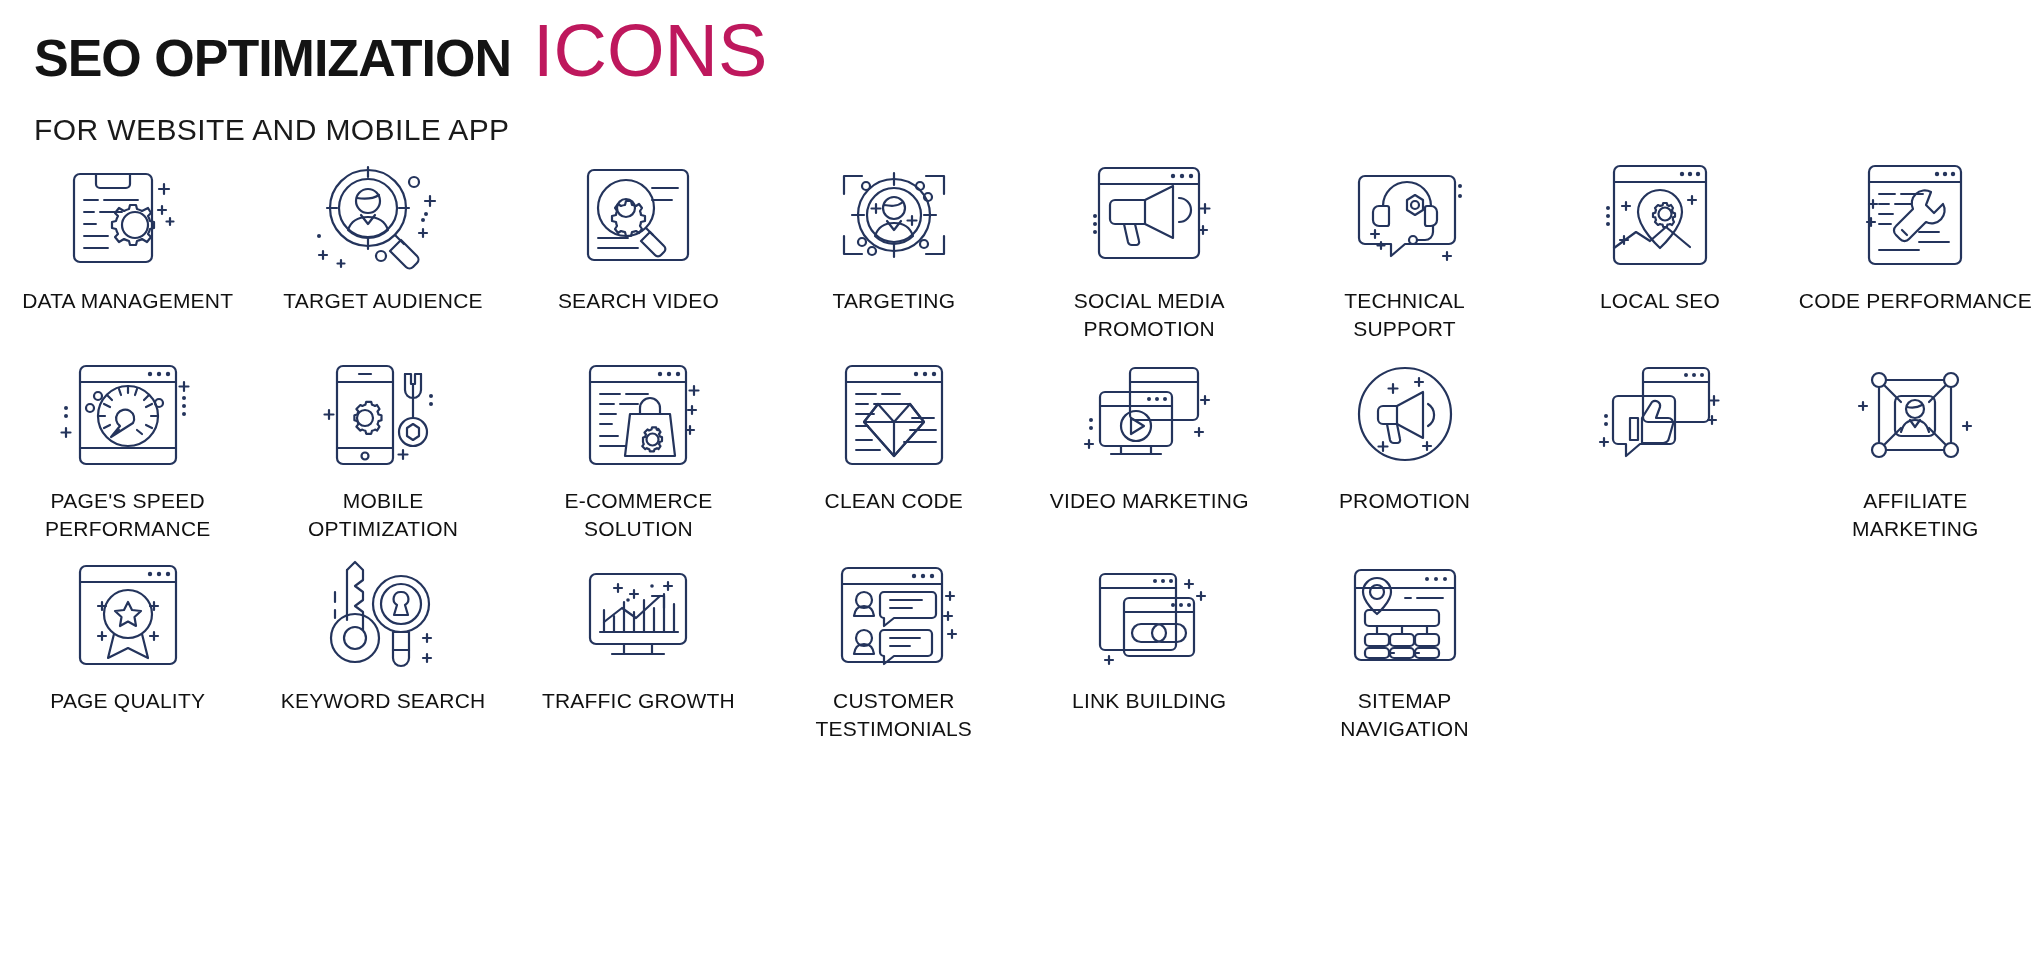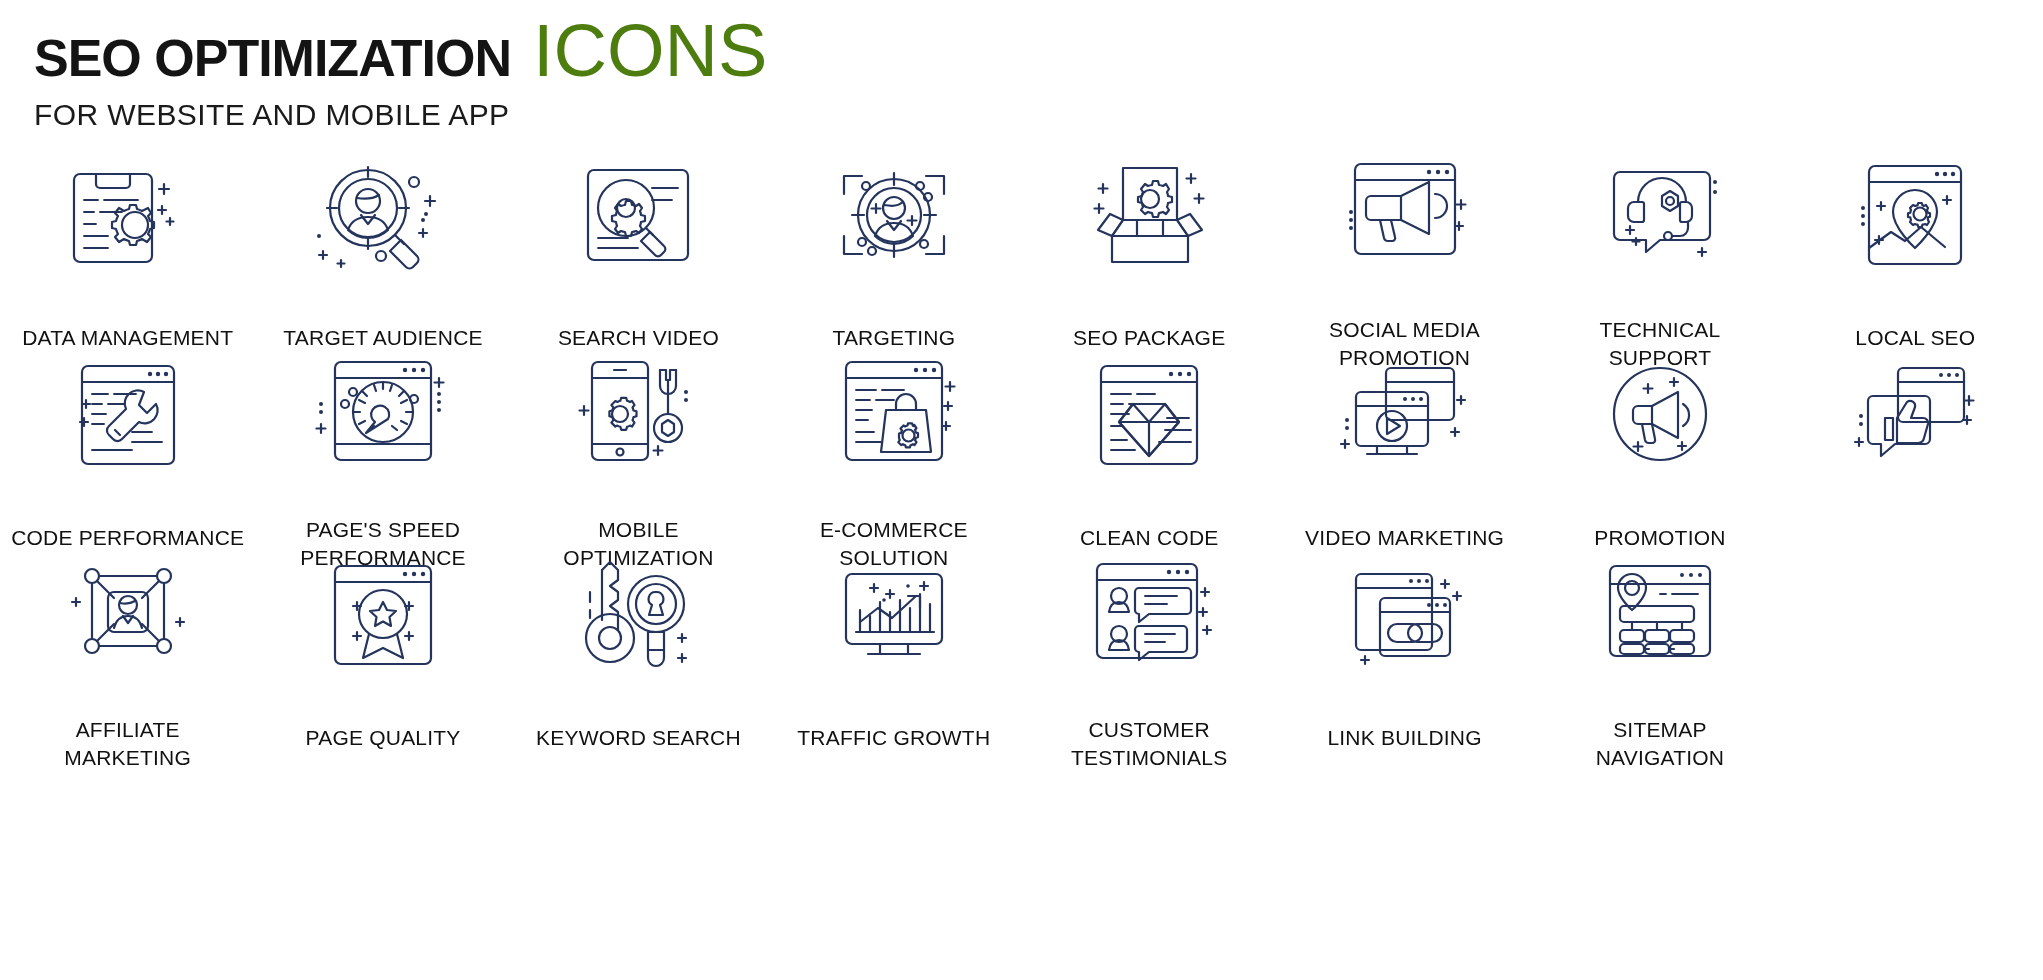--- a/index.html
+++ b/index.html
@@ -35,47 +35,46 @@
     font-size: 52px;
     font-weight: 700;
     letter-spacing: -1px;
     color: #141414;
     font-family: "Liberation Sans", sans-serif;
   }
   .title-sub-word {
     font-size: 74px;
     font-weight: 400;
     letter-spacing: 0px;
-    color: #4d7c0f;
+    color: #be185d;
     font-family: "Liberation Sans", sans-serif;
   }
   .subtitle {
-    margin-top: 10px;
+    margin-top: 25px;
     font-size: 30px;
     font-weight: 400;
     letter-spacing: 0.4px;
     color: #1a1a1a;
   }
   
   .grid {
     position: absolute;
     top: 152px;
     left: 0;
     width: 2043px;
     display: grid;
     grid-template-columns: repeat(8, 1fr);
     grid-auto-rows: 200px;
     row-gap: 0px;
   }
   .cell {
     display: flex;
     flex-direction: column;
     align-items: center;
-    justify-content: space-between;
-    gap: 36px;
+    justify-content: flex-start;
   }
   .icon-box {
     width: 150px;
     height: 125px;
     display: flex;
     align-items: center;
     justify-content: center;
   }
   .icon-box svg {
     width: 140px;
@@ -196,37 +195,20 @@
           <circle cx="38" cy="86" r="4"></circle>
           <circle cx="48" cy="95" r="4"></circle>
           <circle cx="100" cy="88" r="4"></circle>
           <path d="M52 48v9M47.5 52.5h9M88 60v9M83.5 64.5h9"></path>
         </g>
           </svg>
       </div>
       <div class="lbl">TARGETING</div>
     </div>
 
-    <div class="cell">
-      <div class="icon-box">
-        <svg viewBox="0 0 140 118">
-            <g class="ic">
-          <path d="M44 12h54v52H44z"></path>
-          <path d="M84 30l3-2 3 5-2 3a14 14 0 0 1 1 4l4 1v5l-4 1a14 14 0 0 1-1 4l2 3-3 4-3-2a14 14 0 0 1-4 1l-1 4h-5l-1-4a14 14 0 0 1-4-1l-3 2-4-4 2-3a14 14 0 0 1-1-4l-4-1v-5l4-1a14 14 0 0 1 1-4l-2-3 4-5 3 2a14 14 0 0 1 4-1l1-4h5l1 4a14 14 0 0 1 4 1z"></path>
-          <circle cx="71" cy="43" r="9"></circle>
-          <path d="M31 58l13 6-11 16-14-6zM111 58l-13 6 11 16 14-6z"></path>
-          <path d="M33 80h76v26H33z"></path>
-          <path d="M33 80l11-16h54l11 16"></path>
-          <path d="M58 64v16M84 64v16"></path>
-          <path d="M24 28v9M19.5 32.5h9M20 48v9M15.5 52.5h9M112 18v9M107.5 22.5h9M120 38v9M115.5 42.5h9"></path>
-        </g>
-          </svg>
-      </div>
-      <div class="lbl">SEO PACKAGE</div>
-    </div>
 
     <div class="cell">
       <div class="icon-box">
         <svg viewBox="0 0 140 118">
             <g class="ic">
           <path d="M26 12h88a6 6 0 0 1 6 6v78a6 6 0 0 1-6 6H26a6 6 0 0 1-6-6V18a6 6 0 0 1 6-6z"></path>
           <path d="M20 28h100"></path>
           <circle class="dot" cx="94" cy="20" r="2.2"></circle>
           <circle class="dot" cx="103" cy="20" r="2.2"></circle>
           <circle class="dot" cx="112" cy="20" r="2.2"></circle>

